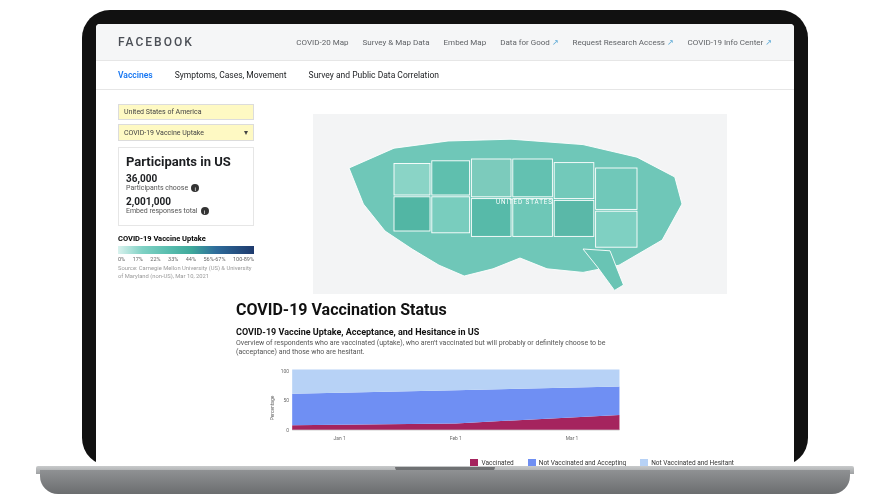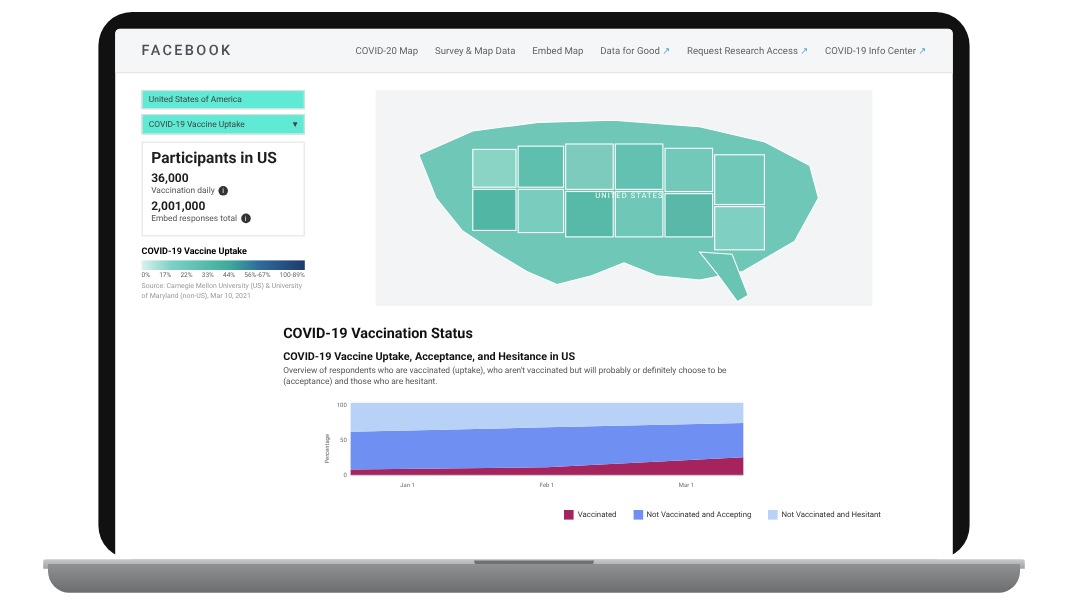--- a/index.html
+++ b/index.html
@@ -9,36 +9,36 @@
   .topbar{height:36px;background:#f5f6f7;border-bottom:1px solid #e6e6e6;display:flex;align-items:center;padding:0 22px;}
   .brand{font-size:12px;letter-spacing:2px;color:#4b4f56;font-weight:500;}
   .nav{margin-left:auto;display:flex;gap:14px;}
   .nav a{font-size:8px;color:#606367;text-decoration:none;cursor:pointer;}
   .nav a .ext{color:#5aa9d6;margin-left:2px;font-size:8px;}
   .subtabs{height:28px;border-bottom:1px solid #e6e6e6;display:flex;align-items:center;padding:0 22px;gap:22px;}
   .subtabs .tab{font-size:8.5px;color:#1c1e21;cursor:pointer;}
   .subtabs .tab.active{color:#1877f2;font-weight:600;}
   .main{display:flex;padding:14px 22px 0 22px;gap:14px;}
   .sidebar{width:136px;flex:0 0 136px;}
-  .select{border:1px solid #dcdcdc;font-size:7px;color:#444;padding:3px 5px;margin-bottom:4px;display:flex;align-items:center;justify-content:space-between;cursor:pointer;background:#5eead4;}
+  .select{border:1px solid #dcdcdc;font-size:7px;color:#444;padding:3px 5px;margin-bottom:4px;display:flex;align-items:center;justify-content:space-between;cursor:pointer;background:#fef9c3;}
   .select .chev{font-size:8px;color:#444;}
   .panel{border:1px solid #e6e6e6;padding:6px 7px;margin-top:6px;}
   .panel-title{font-size:13px;font-weight:700;color:#1c1e21;margin-bottom:4px;}
   .stat-num{font-size:10px;font-weight:700;color:#1c1e21;}
   .stat-lbl{font-size:7px;color:#555;display:flex;align-items:center;gap:3px;margin-bottom:4px;}
   .info-dot{width:8px;height:8px;border-radius:50%;background:#333;color:#fff;display:inline-flex;align-items:center;justify-content:center;font-size:6px;}
   .legend-title{font-size:7.5px;font-weight:700;margin-top:8px;margin-bottom:3px;}
   .legend-bar{height:8px;background:linear-gradient(90deg,#d9f2ee 0%,#7fd1c4 18%,#5bbfb0 36%,#3fa99b 54%,#2e6c9b 72%,#1e3a6d 100%);}
   .legend-ticks{display:flex;justify-content:space-between;font-size:5.5px;color:#666;margin-top:2px;}
   .src{font-size:5.8px;color:#9a9a9a;margin-top:3px;line-height:1.3;}
-  .maparea{flex:1;min-height:190px;display:flex;align-items:flex-start;justify-content:center;}
+  .maparea{flex:1;min-height:190px;display:flex;align-items:flex-end;justify-content:center;}
   .maparea svg{width:100%;height:180px;}
   .maplabel{font-family:inherit;font-size:7px;fill:#fff;letter-spacing:1px;}
   .below{padding:0 60px 0 140px;}
-  .section-title{font-size:12px;font-weight:700;color:#111;margin:6px 0 8px 0;text-align:left;}
+  .section-title{font-size:16px;font-weight:700;color:#111;margin:6px 0 8px 0;text-align:left;}
   .chart-title{font-size:9px;font-weight:700;color:#111;margin-bottom:2px;}
   .chart-sub{font-size:7px;color:#555;line-height:1.3;max-width:380px;}
   .chart{margin-top:6px;}
   .chart svg{width:420px;height:90px;}
   .axis-text{font-size:6px;fill:#666;}
   .ylabel{font-size:6px;fill:#666;}
   .legendrow{display:flex;gap:14px;font-size:6.5px;color:#333;margin-top:2px;margin-left:32px;justify-content:flex-end;}
   .legendrow .item{display:flex;align-items:center;gap:3px;}
   .sw{width:8px;height:8px;display:inline-block;}
   
@@ -58,36 +58,41 @@
         <div class="nav">
           <a><span>COVID-20 Map</span></a>
           <a><span>Survey &amp; Map Data</span></a>
           <a><span>Embed Map</span></a>
           <a><span>Data for Good</span><span class="ext">↗</span></a>
           <a><span>Request Research Access</span><span class="ext">↗</span></a>
           <a><span>COVID-19 Info Center</span><span class="ext">↗</span></a>
         </div>
       </div>
 
+      <div class="subtabs">
+        <span class="tab active">Vaccines</span>
+        <span class="tab">Symptoms, Cases, Movement</span>
+        <span class="tab">Survey and Public Data Correlation</span>
+      </div>
 
       <div class="main">
         <div class="sidebar">
           <div class="select">
             <span>United States of America</span>
           </div>
           <div class="select">
             <span>COVID-19 Vaccine Uptake</span>
             <span class="chev">▾</span>
           </div>
 
           <div class="panel">
             <div class="panel-title">Participants in US</div>
             <div class="stat-num">36,000</div>
             <div class="stat-lbl">
-              <span>Vaccination daily</span>
+              <span>Participants choose</span>
               <span class="info-dot">i</span>
             </div>
             <div class="stat-num">2,001,000</div>
             <div class="stat-lbl">
               <span>Embed responses total</span>
               <span class="info-dot">i</span>
             </div>
           </div>
 
           <div class="legend-title">COVID-19 Vaccine Uptake</div>

